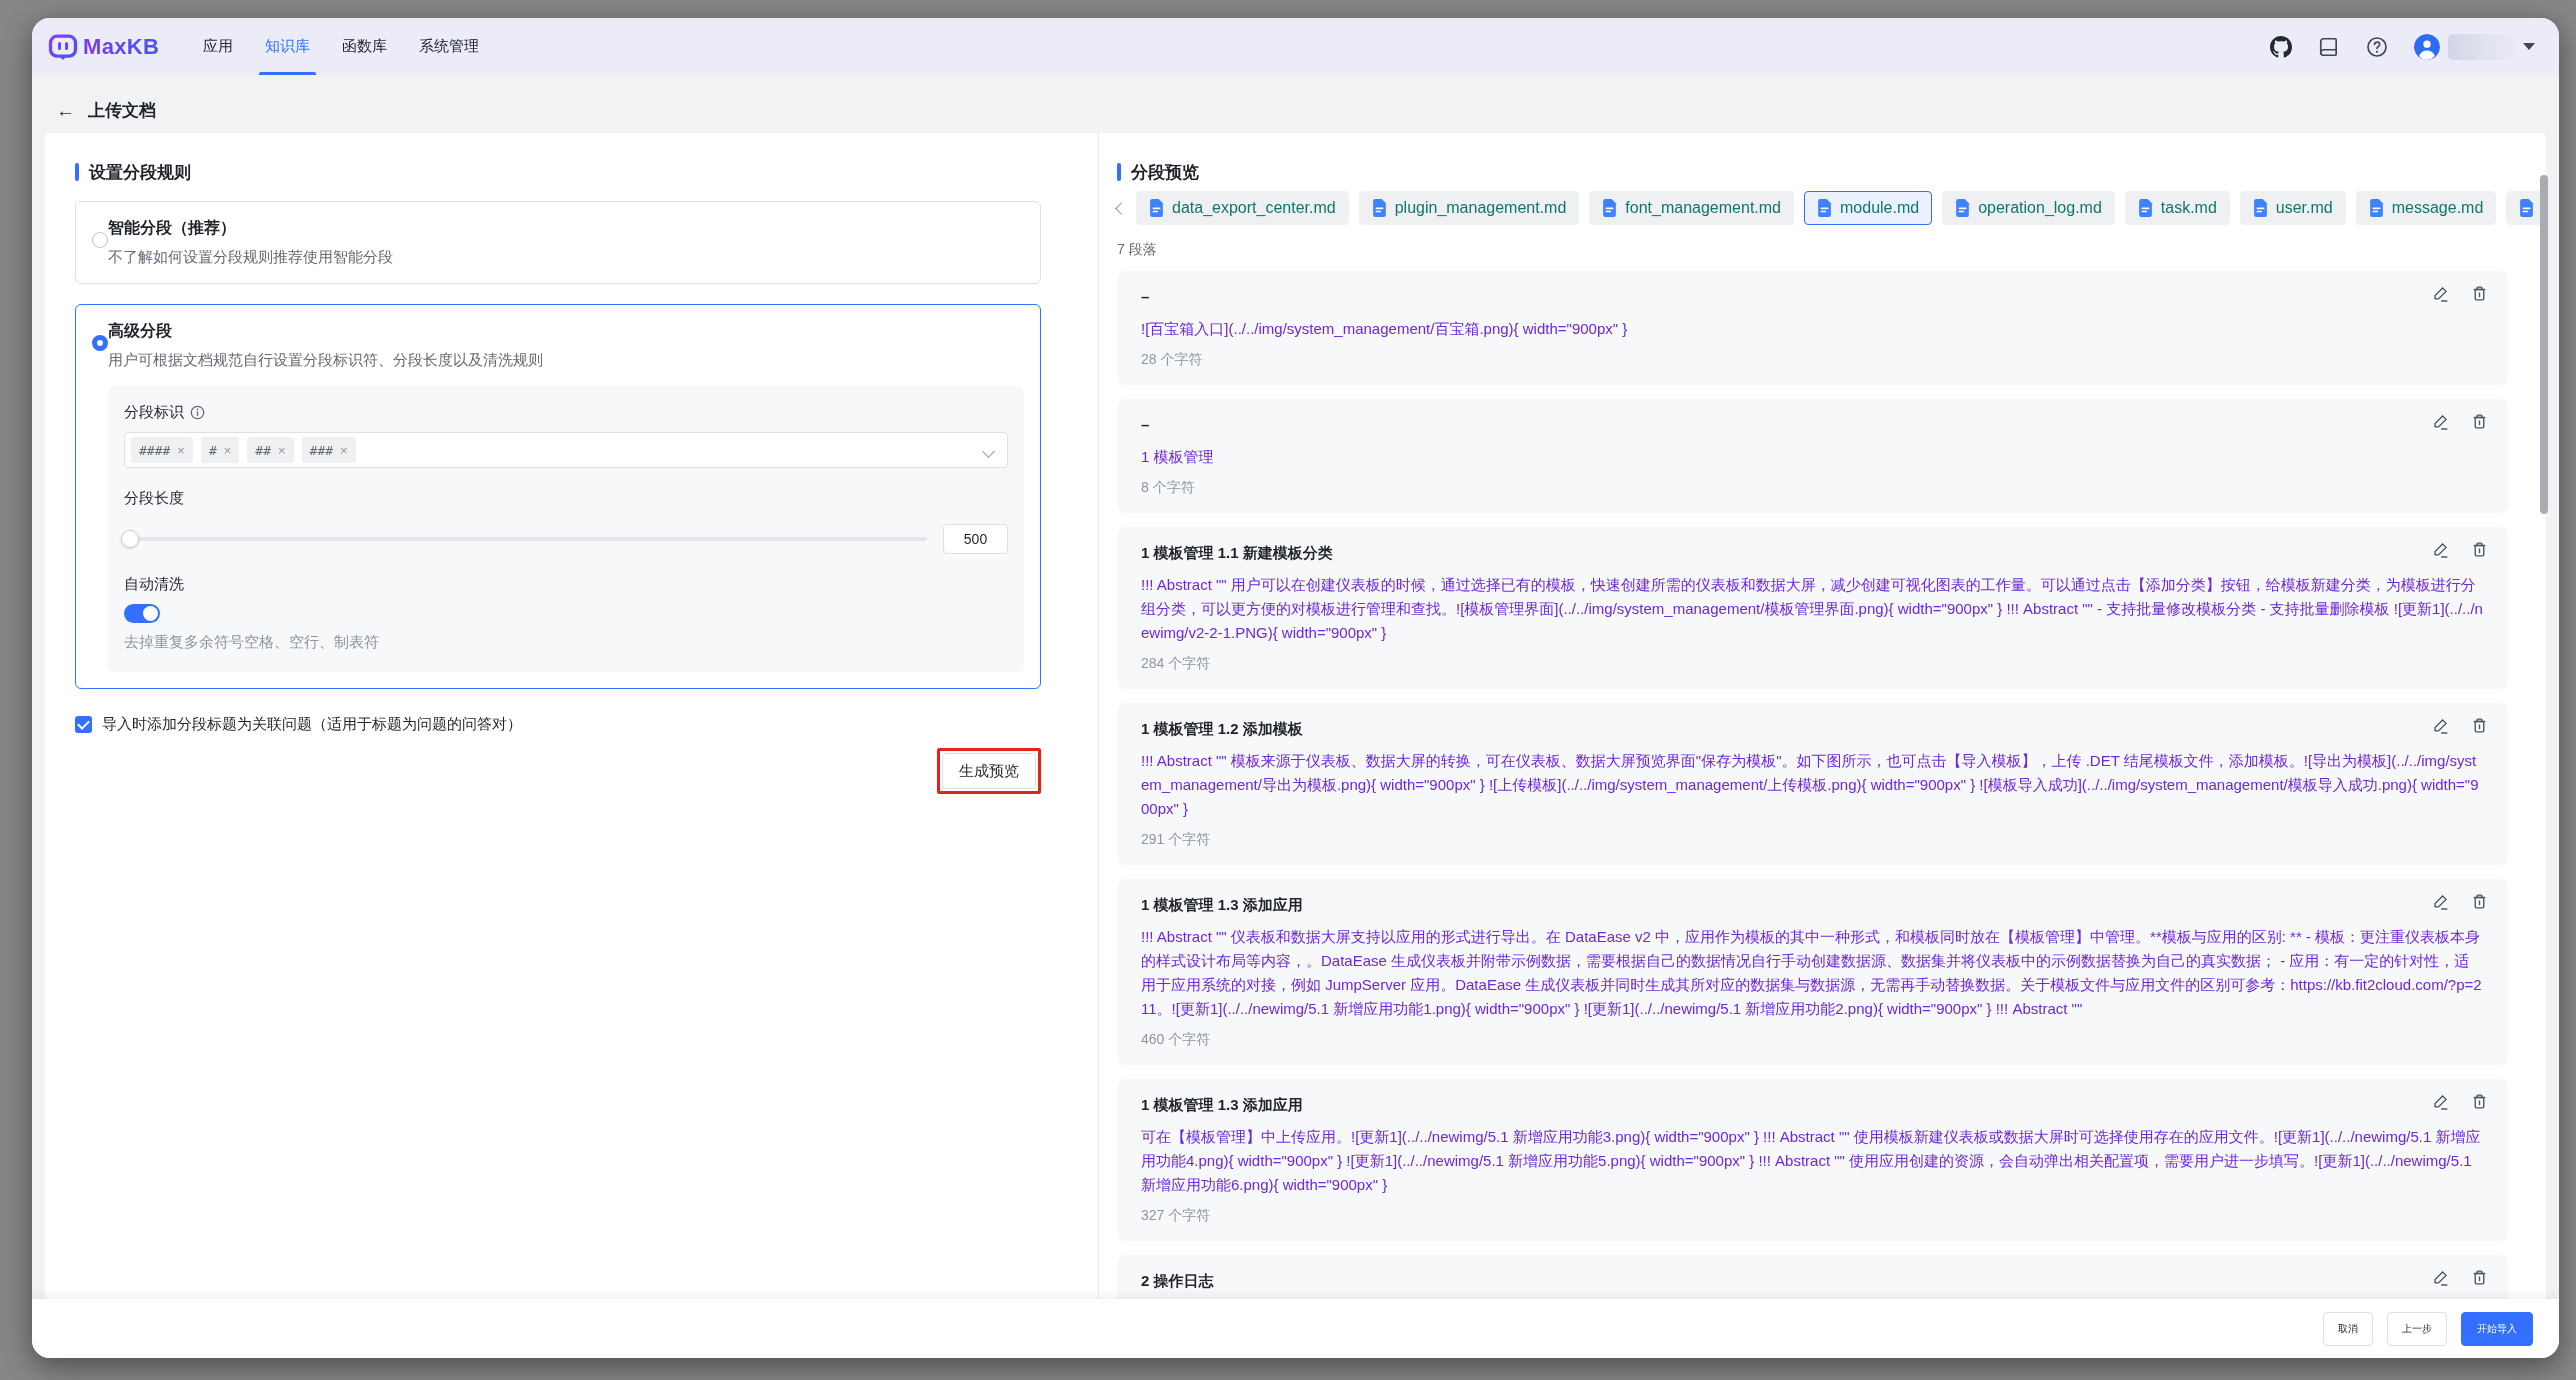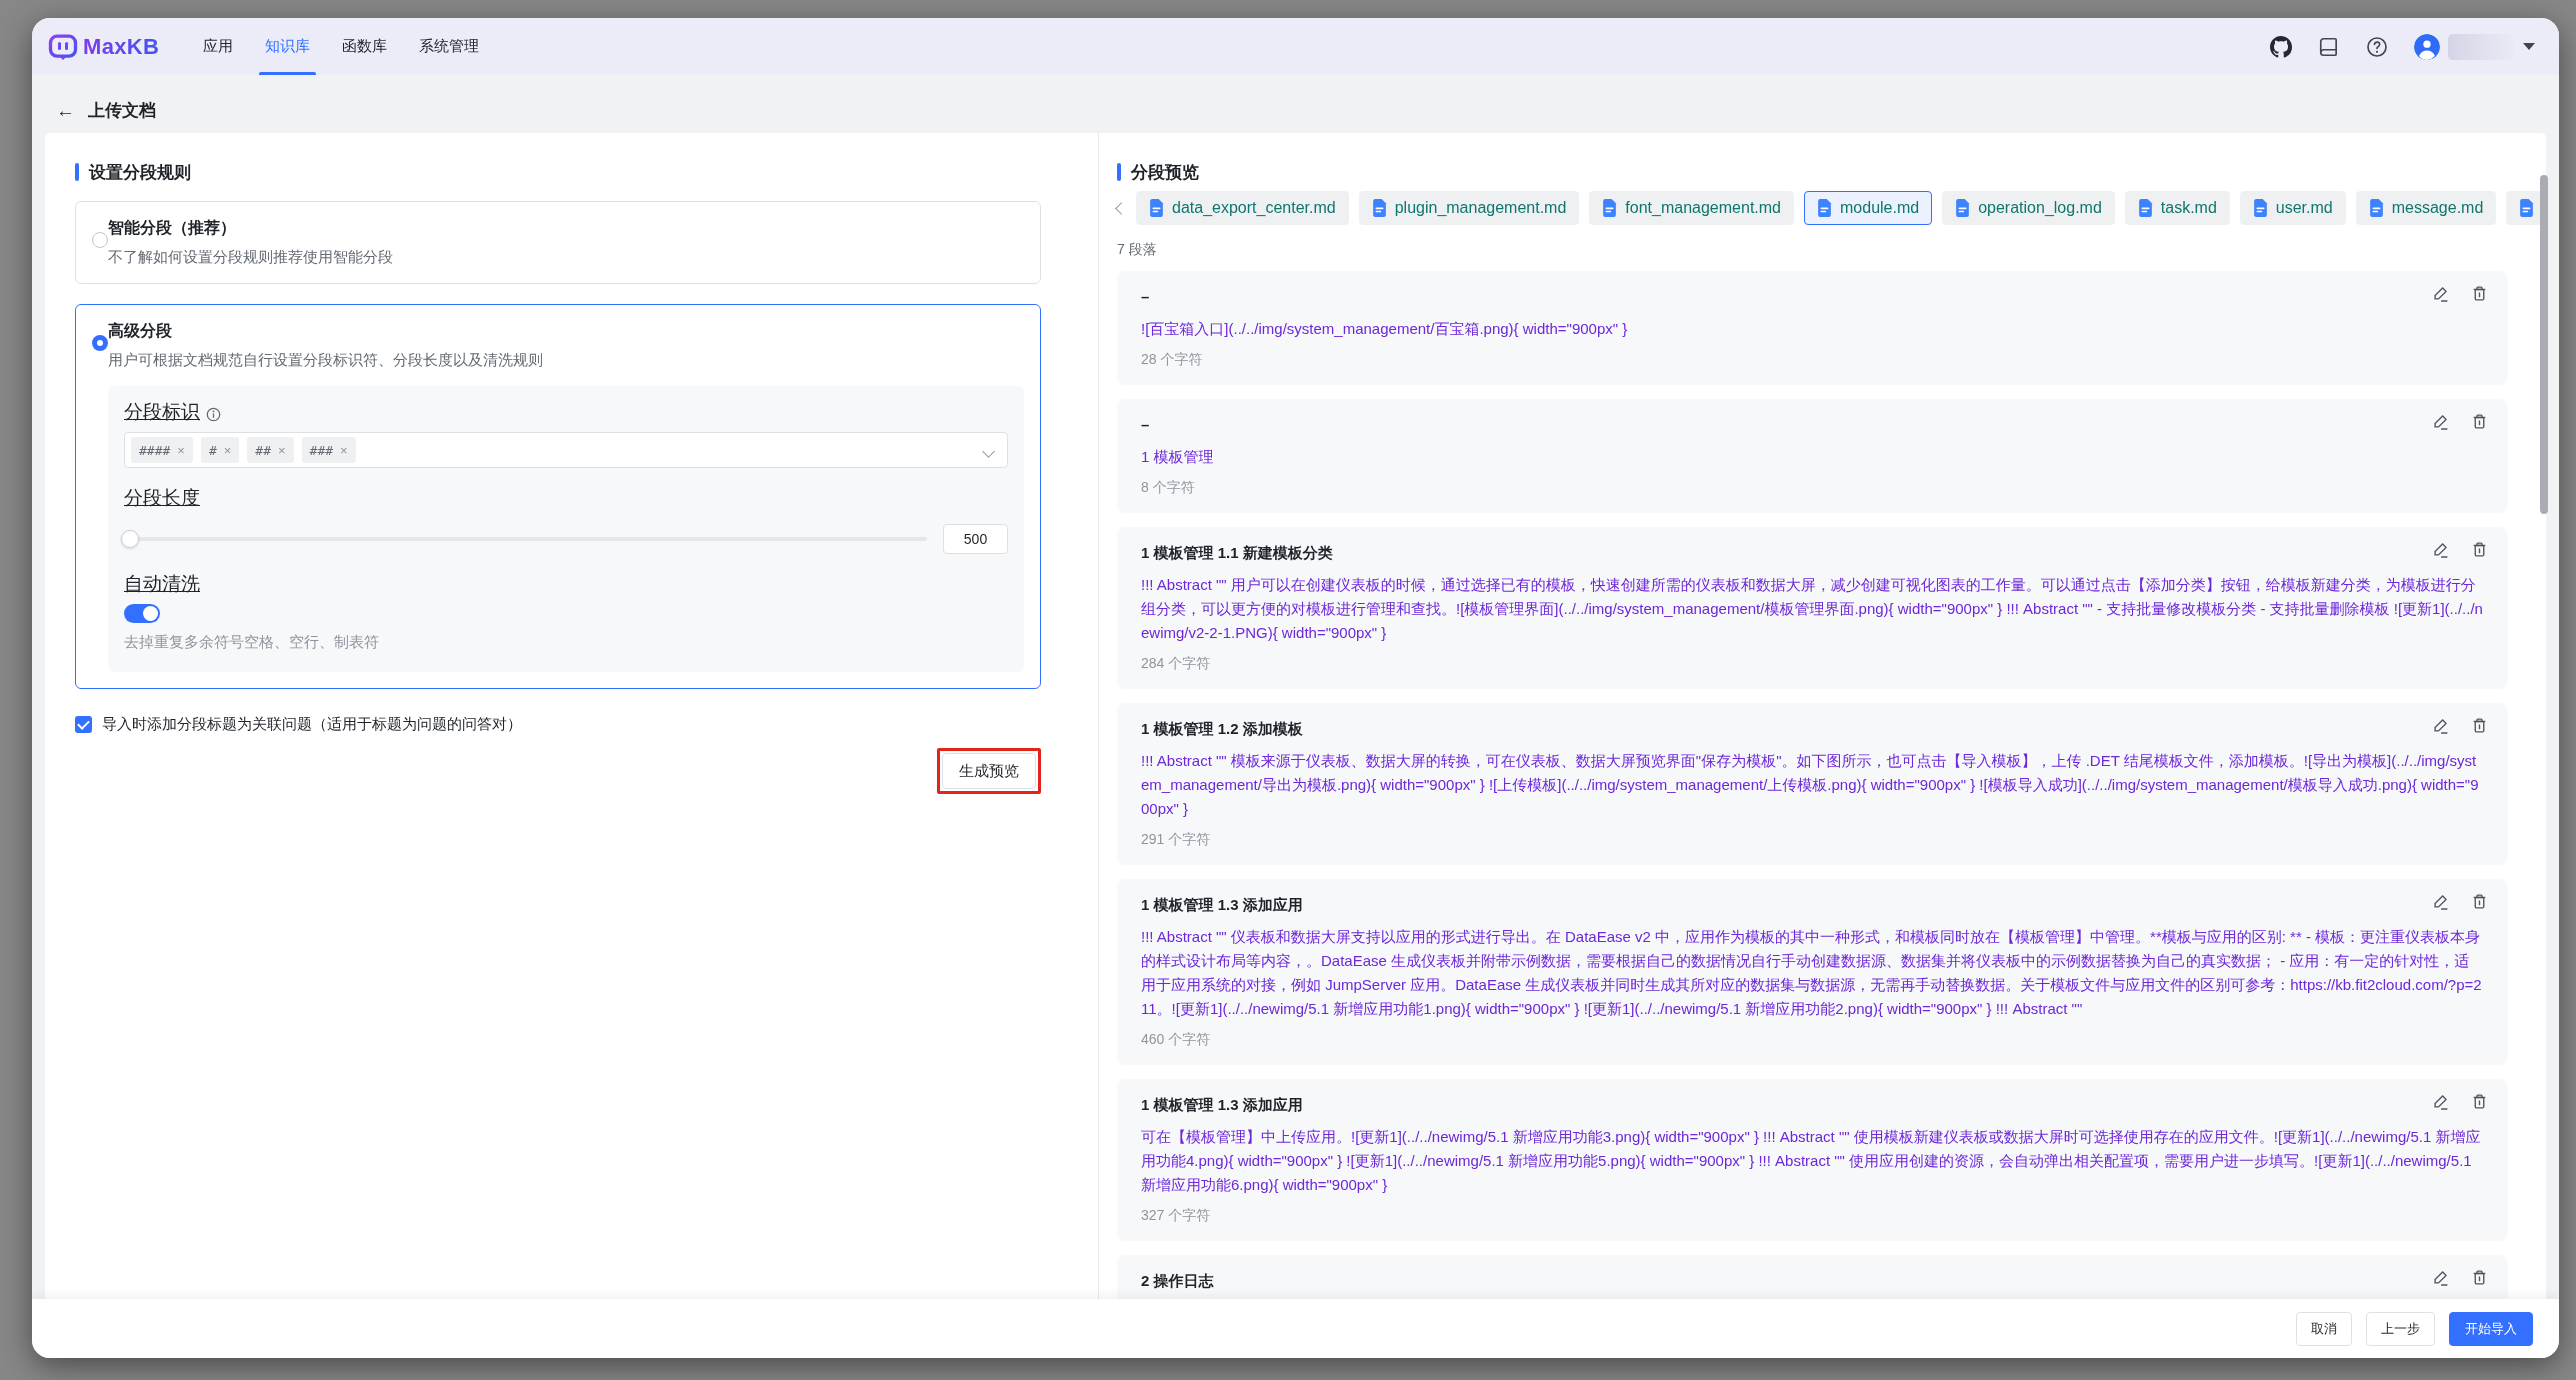--- a/index.html
+++ b/index.html
@@ -72,21 +72,21 @@
   }
   .option-card.first { margin-top: 18px; }
   .option-card.selected { margin-top: 20px; border-color: #3370FF; }
   .radio { flex: 0 0 16px; width: 16px; height: 16px; border-radius: 50%; border: 1px solid #BFC3C9; background: #fff; margin-top: 14px; }
   .radio.on { border: 5px solid #3370FF; }
   .option-body { flex: 1 1 auto; min-width: 0; }
   .option-title { font-size: 16px; font-weight: 700; line-height: 20px; }
   .option-desc { margin-top: 9px; font-size: 15px; color: #646A73; line-height: 20px; }
   
   .adv-box { margin-top: 16px; background: #F7F8FA; border-radius: 6px; padding: 16px 16px 20px; }
-  .field-label { display: flex; align-items: flex-end; gap: 6px; font-size: 19px; color: #1F2329; line-height: 20px; text-decoration: underline; }
+  .field-label { display: flex; align-items: center; gap: 6px; font-size: 15px; color: #1F2329; line-height: 20px; }
   .tag-select {
     margin-top: 10px; height: 36px; background: #fff; border: 1px solid #DEE0E3; border-radius: 4px;
     display: flex; align-items: center; gap: 8px; padding: 0 34px 0 6px; position: relative; cursor: pointer;
   }
   .tag {
     height: 26px; background: #EFF0F2; border-radius: 3px; display: flex; align-items: center; gap: 7px;
     padding: 0 8px; font-size: 13px; color: #646A73; font-family: "DejaVu Sans Mono","Liberation Mono",monospace;
   }
   .tag .x { font-family: "Liberation Sans", sans-serif; font-size: 13px; color: #8F959E; cursor: pointer; }
   .sel-chevron { position: absolute; right: 14px; top: 14px; width: 9px; height: 9px; border-left: 1.6px solid #8F959E; border-bottom: 1.6px solid #8F959E; transform: rotate(-45deg); }
@@ -147,21 +147,21 @@
     background: repeating-linear-gradient(90deg,#4A4E57 0 11px,#F7F8FA 11px 14px,#5A5E68 14px 22px,#F7F8FA 22px 25px,#454951 25px 34px,#F7F8FA 34px 38px);
   }
   .scroll-thumb { position: absolute; right: 11px; top: 157px; width: 8px; height: 339px; border-radius: 4px; background: #A9ACB3; z-index: 20; cursor: pointer; }
   
   .footer-bar {
     flex: 0 0 59px; background: #fff; display: flex; align-items: center; justify-content: flex-end;
     gap: 14px; padding: 0 26px; box-shadow: 0 -3px 10px rgba(31,35,41,.07); z-index: 5;
   }
   .btn {
     height: 34px; padding: 0 14px; border-radius: 4px; border: 1px solid #DEE0E3; background: #fff;
-    font-size: 13px; color: #1F2329; cursor: pointer; font-family: inherit;
+    font-size: 10px; color: #1F2329; cursor: pointer; font-family: inherit;
   }
   .btn.primary { background: #3370FF; border-color: #3370FF; color: #fff; padding: 0 15px; }
 </style>
 </head>
 <body>
 
 <div class="window">
 
   <div class="navbar">
     <div class="brand">

